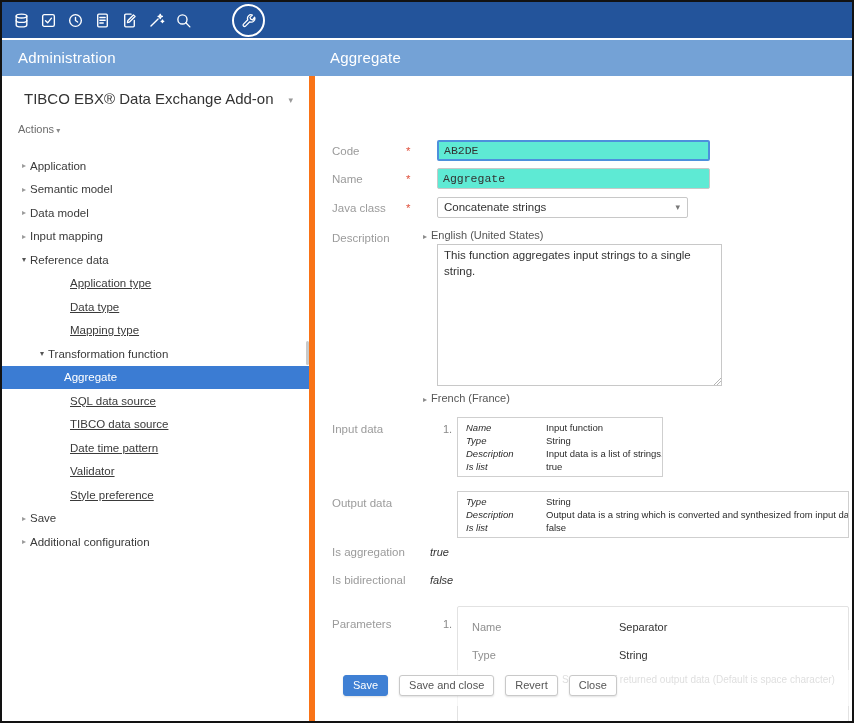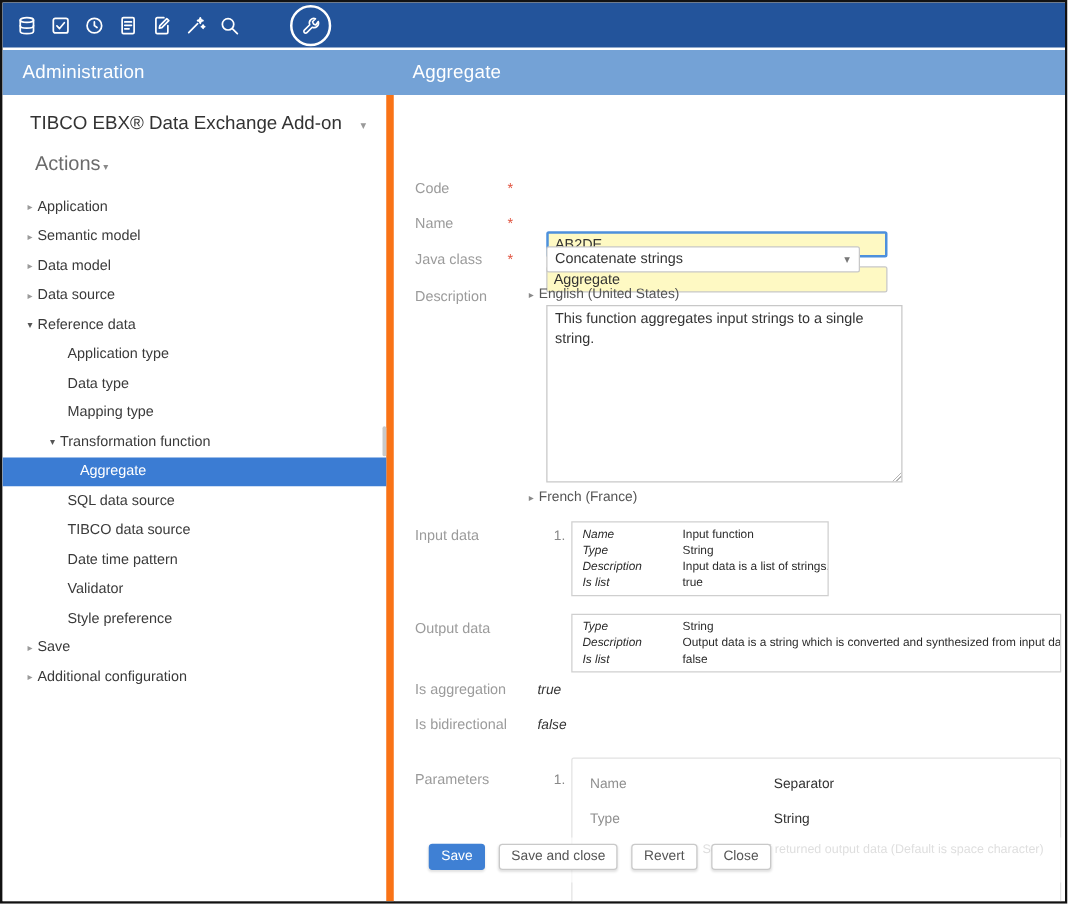--- a/index.html
+++ b/index.html
@@ -17,41 +17,41 @@
   .secheader { position:absolute; left:0; top:38px; width:100%; height:36px; background:#74a2d6; }
   .sec-title { position:absolute; top:9px; font-size:15px; color:#fff; letter-spacing:.2px; }
   .sec-title.left { left:16px; }
   .sec-title.right { left:328px; }
 
   
   .sidebar { position:absolute; left:0; top:74px; width:313px; bottom:0; background:#fff; border-right:6px solid #f97316; }
   .side-title { position:absolute; top:14px; left:22px; font-size:15px; color:#333; }
   .side-title-caret { position:absolute; top:19px; right:16px; font-size:9px; color:#999; cursor:pointer; }
   .side-title-caret::before { content:"▾"; }
-  .actions { position:absolute; top:47px; left:26px; font-size:16px; color:#6b6b6b; cursor:pointer; }
+  .actions { position:absolute; top:47px; left:16px; font-size:11px; color:#6b6b6b; cursor:pointer; }
   .actions .c { font-size:8px; color:#8a8a8a; }
   .actions .c::before { content:" ▾"; }
 
   .tree { position:absolute; top:78px; left:0; right:0; }
   .trow { display:flex; align-items:center; height:23.5px; font-size:11.5px; color:#3a3a3a; cursor:pointer; white-space:nowrap; }
   .trow .caret { width:12px; text-align:center; flex:none; font-size:8px; }
   .c-r::before { content:"▸"; color:#9a9a9a; }
   .c-d::before { content:"▾"; color:#555; }
   .t0 .caret { margin-left:16px; }
-  .t1 { padding-left:52px; }
+  .t1 { padding-left:68px;text-decoration:underline; }
   .t1e .caret { margin-left:34px; }
   .t2 { padding-left:62px; }
   .trow.sel { background:#3b7cd3; color:#fff; }
   .side-scrollthumb { position:absolute; right:0; top:265px; width:3px; height:24px; background:#c9c9c9; border-radius:2px; }
 
   
   .main { position:absolute; left:314px; top:74px; right:0; bottom:0; background:#fff; overflow:hidden; }
   .flabel { position:absolute; left:16px; font-size:11.5px; color:#9b9b9b; }
   .req { position:absolute; left:90px; font-size:11.5px; color:#e0523e; }
-  .finput { position:absolute; left:121px; width:273px; height:21px; border:1px solid #c8c8c8; border-radius:2px; font-size:11.5px; color:#333; padding:0 5px; font-family:Liberation Sans, sans-serif; background:#fef9c3;margin-top:45px; }
+  .finput { position:absolute; left:121px; width:273px; height:21px; border:1px solid #c8c8c8; border-radius:2px; font-size:11.5px; color:#333; padding:0 5px; font-family:Liberation Mono, monospace; background:#5eead4; }
   .finput.focused { border:2px solid #4d90dc; }
   .fselect { position:absolute; left:121px; width:251px; height:21px; border:1px solid #c8c8c8; border-radius:2px; font-size:11.5px; color:#333; padding:3px 18px 0 6px; background:#fff; cursor:pointer; }
   .dd-caret { position:absolute; right:7px; top:4px; font-size:9px; color:#777; }
   .dd-caret::before { content:"▾"; }
 
   .lang-toggle { position:absolute; left:107px; font-size:11px; color:#555; cursor:pointer; }
   .lang-toggle .c { font-size:8px; color:#8a8a8a; margin-right:4px; }
   .lang-toggle .c::before { content:"▸"; }
   .ftextarea { position:absolute; left:121px; top:168px; width:285px; height:142px; border:1px solid #c8c8c8; font-size:11.5px; line-height:1.35; color:#333; padding:3px 6px; resize:none; font-family:"Liberation Sans",sans-serif; }
   .ta-grip { position:absolute; left:397px; top:301px; width:8px; height:8px; background:linear-gradient(135deg,transparent 0 55%,#b5b5b5 55% 62%,transparent 62% 72%,#b5b5b5 72% 79%,transparent 79%); }
@@ -150,21 +150,21 @@
       <div class="trow t0">
           <span class="caret c-r"></span>
           <span>Semantic model</span>
         </div>
       <div class="trow t0">
           <span class="caret c-r"></span>
           <span>Data model</span>
         </div>
       <div class="trow t0">
           <span class="caret c-r"></span>
-          <span>Data source</span>
+          <span>Input mapping</span>
         </div>
       <div class="trow t0">
           <span class="caret c-d"></span>
           <span>Reference data</span>
         </div>
       <div class="trow t1">
           <span>Application type</span>
         </div>
       <div class="trow t1">
           <span>Data type</span>

